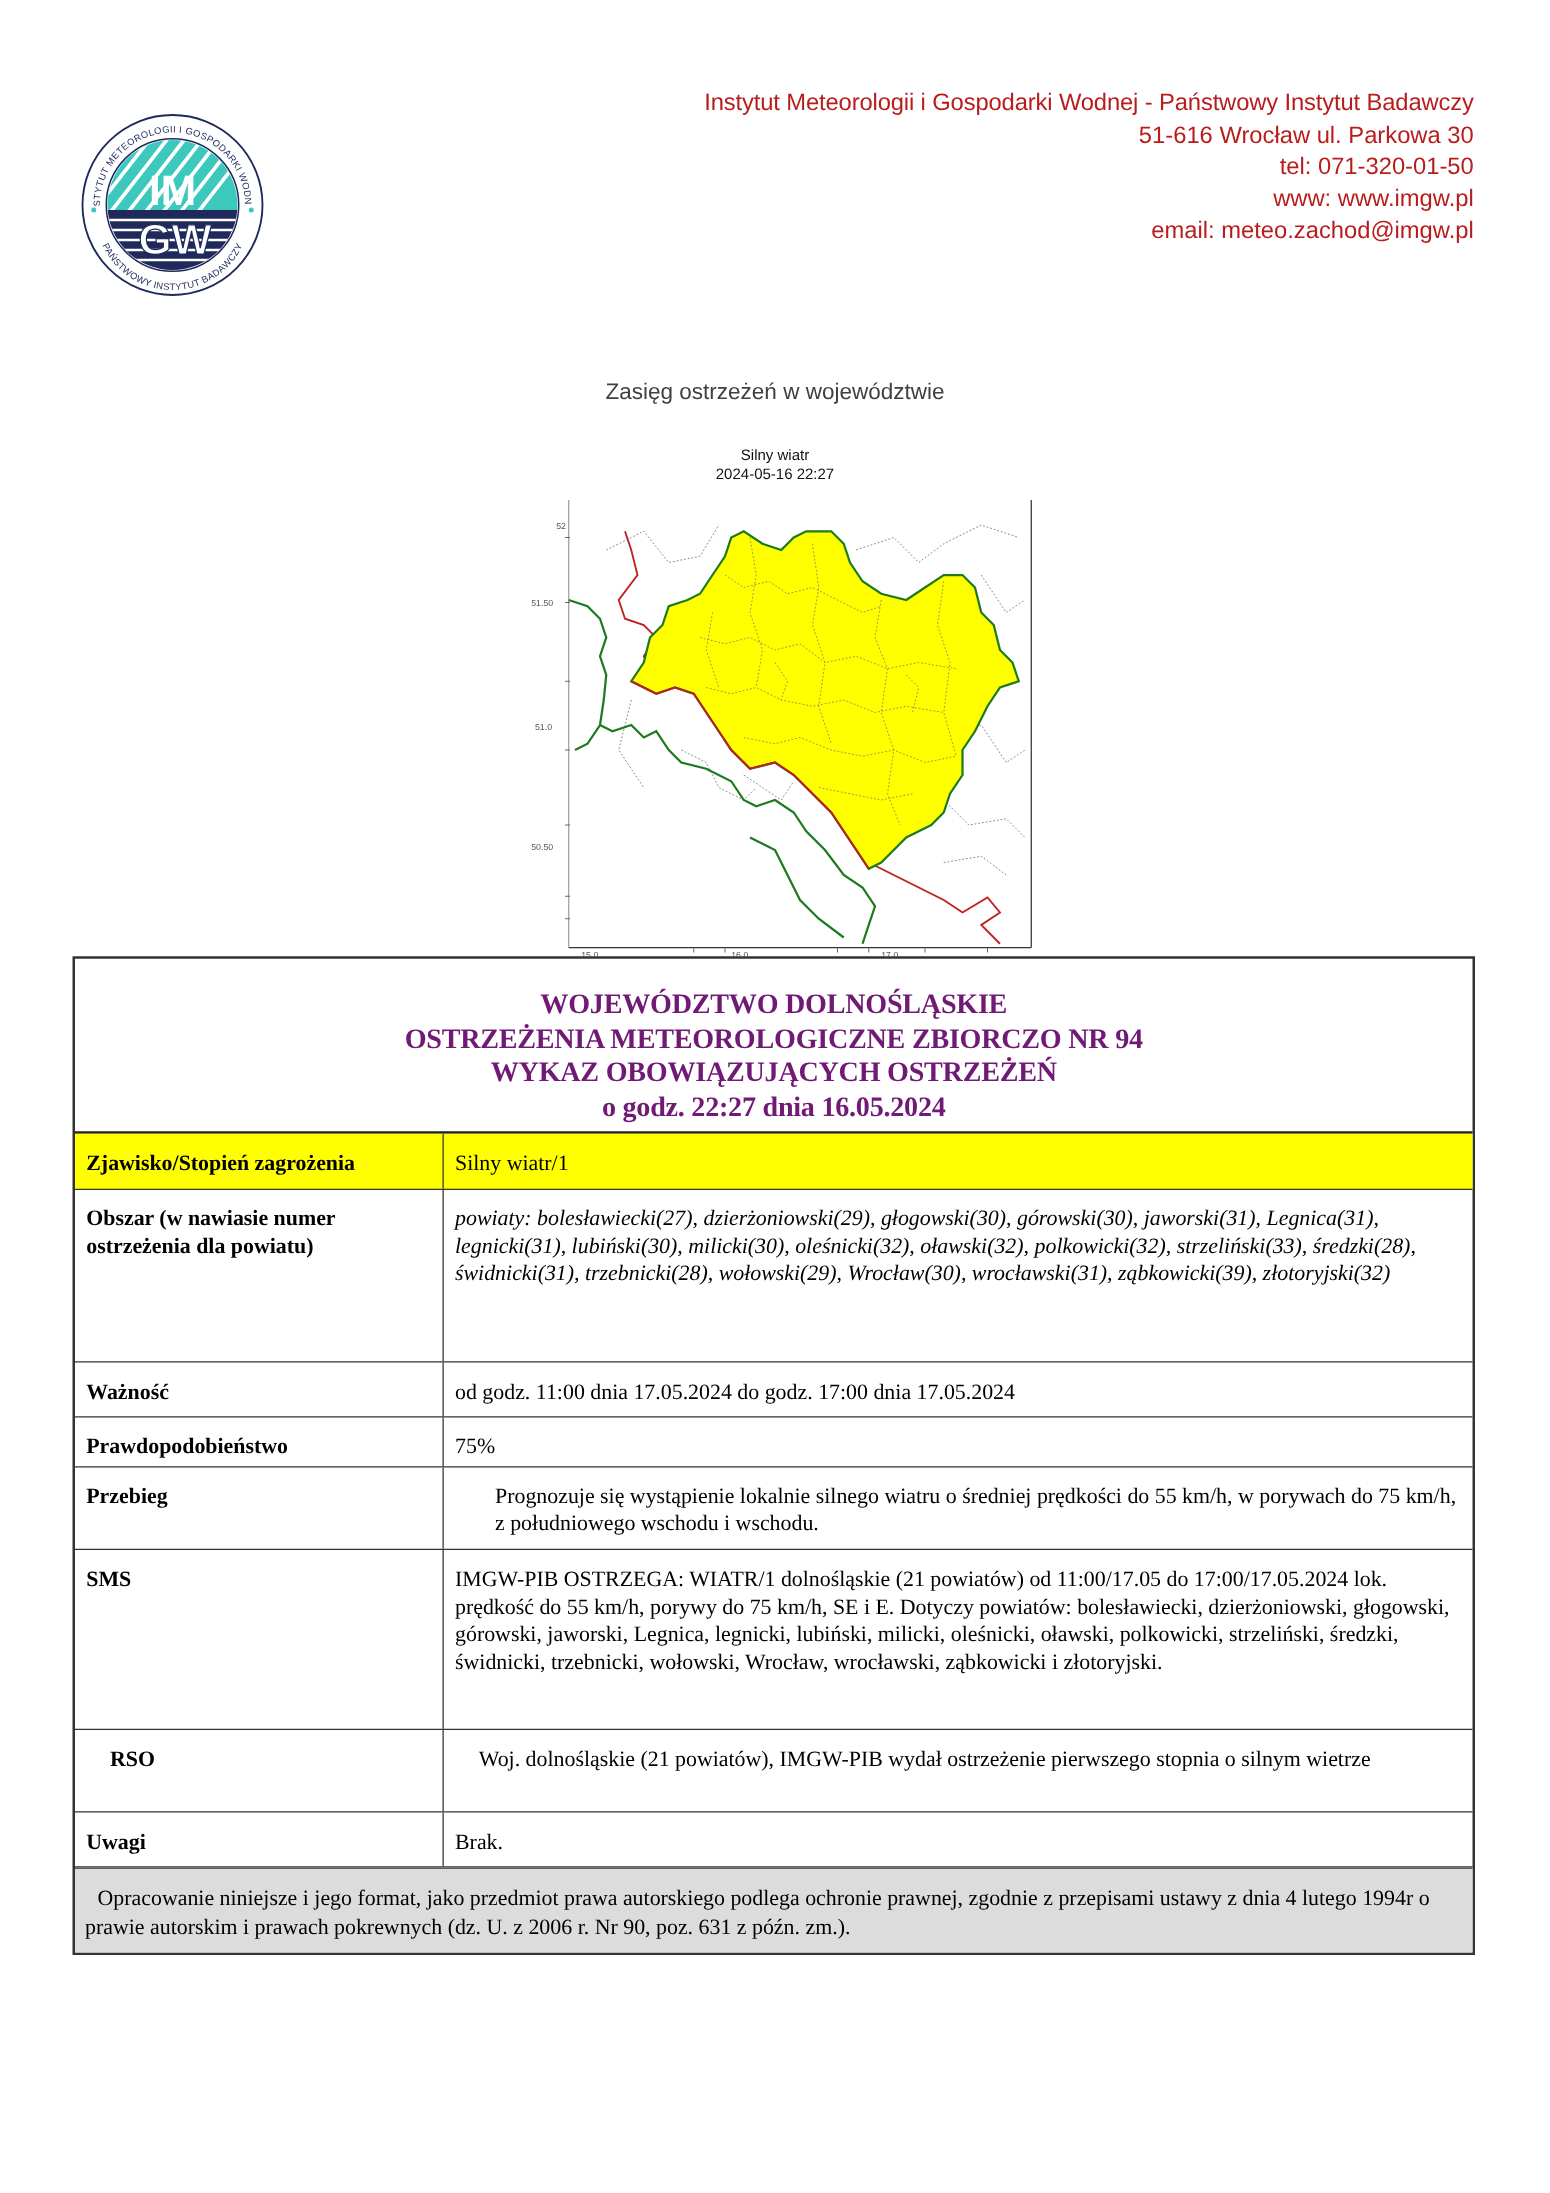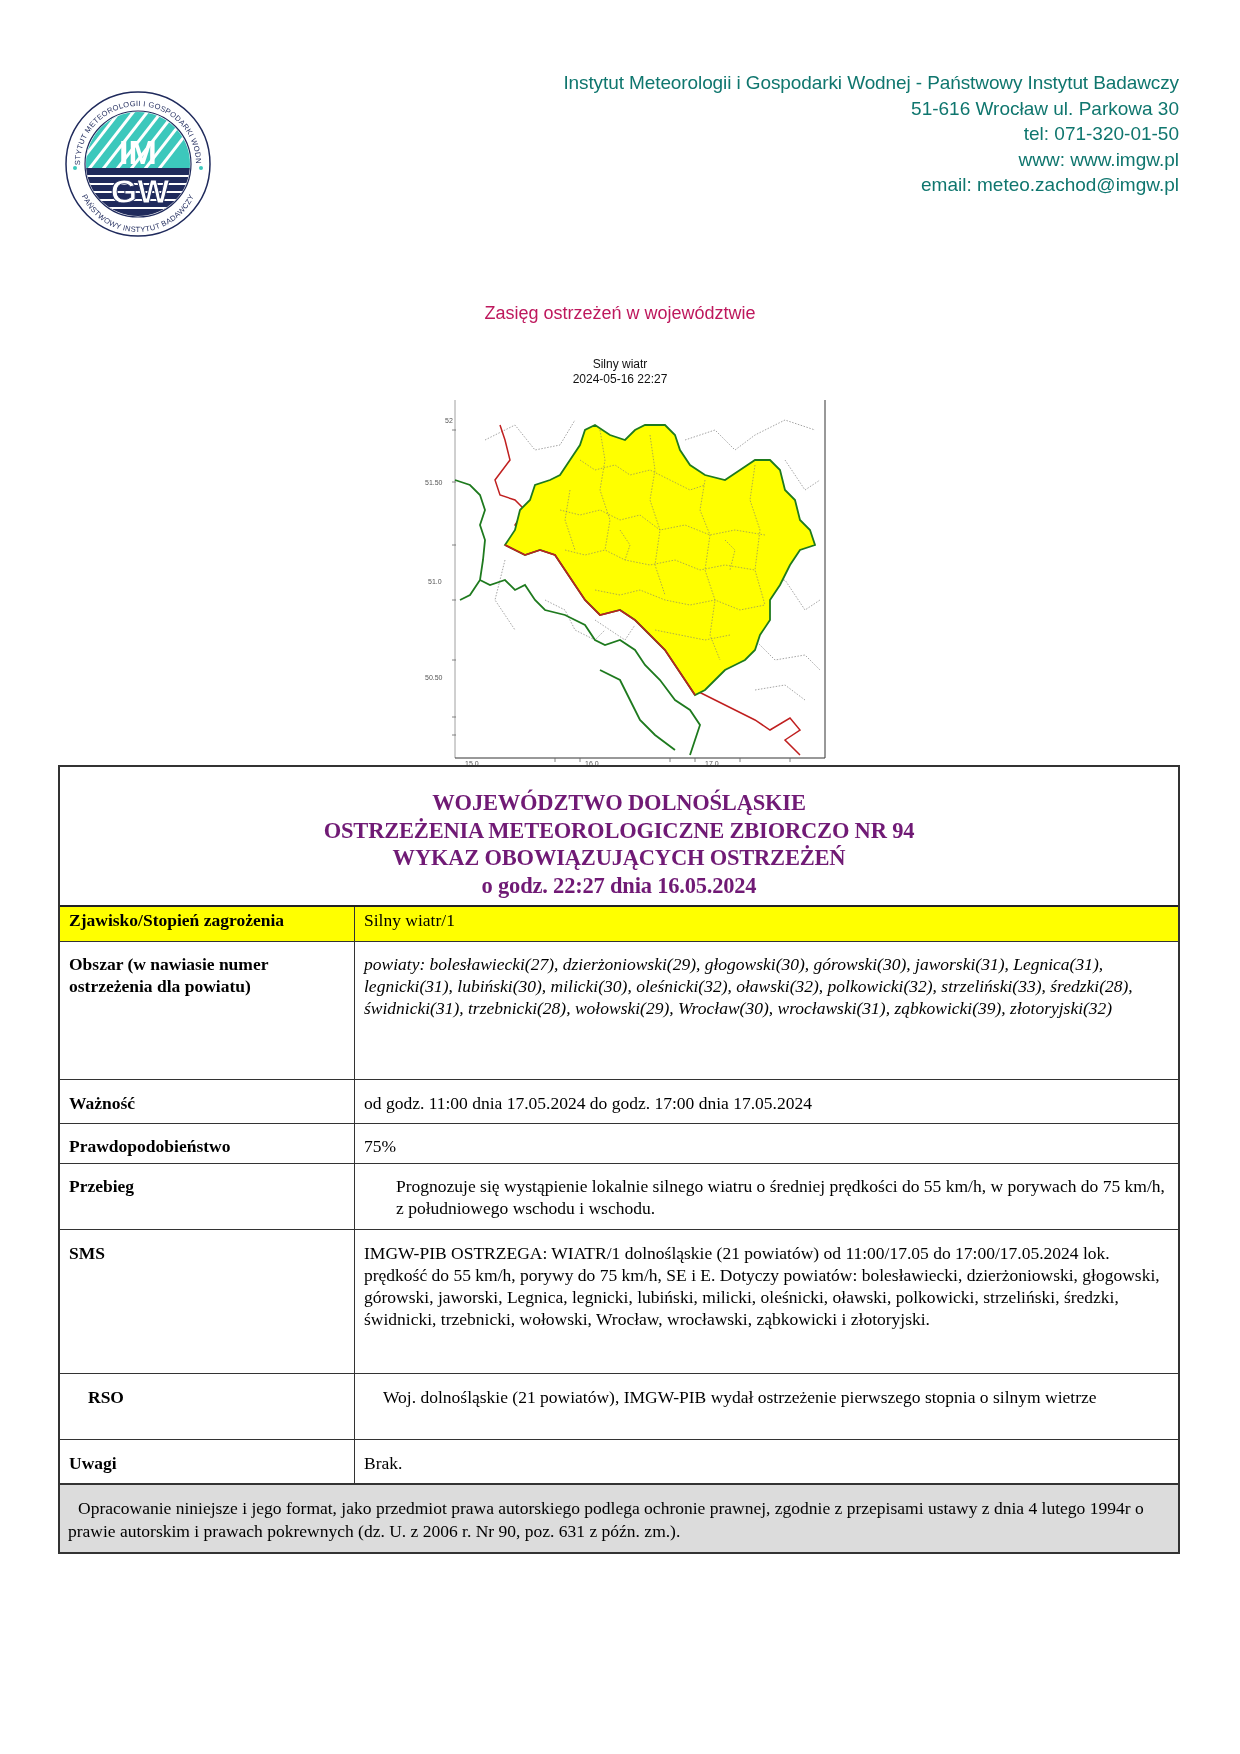--- a/index.html
+++ b/index.html
@@ -1,42 +1,42 @@
 <!DOCTYPE html>
 <html><head>
 <meta charset="utf-8">
 <style>
   * { box-sizing: border-box; margin: 0; padding: 0; }
   html, body { width: 1240px; height: 1754px; background: #ffffff; }
   body { position: relative; font-family: "Liberation Serif", serif; color: #000; overflow: hidden; }
 
   
   .logo { position: absolute; left: 62px; top: 88px; width: 152px; height: 152px; }
-  .org { position: absolute; right: 61px; top: 70px; text-align: right; font-family: "Liberation Sans", sans-serif; color: #0f766e; font-size: 19px; line-height: 25.5px; margin-left: 41px; }
+  .org { position: absolute; right: 61px; top: 70px; text-align: right; font-family: "Liberation Sans", sans-serif; color: #b91c1c; font-size: 19px; line-height: 25.5px; margin-left: 41px; }
   .org .l1 { font-size: 19px; letter-spacing: -0.1px; }
   .org .l2 { font-weight: bold; font-size: 19px; letter-spacing: -0.2px; }
 
-  .section-title { position: absolute; left: 0; width: 1240px; top: 303px; text-align: center; font-family: "Liberation Sans", sans-serif; font-size: 18px; color: #be185d; }
+  .section-title { position: absolute; left: 0; width: 1240px; top: 303px; text-align: center; font-family: "Liberation Sans", sans-serif; font-size: 18px; color: #404040; }
 
   
   .map-caption { position: absolute; left: 520px; width: 200px; top: 357px; text-align: center; font-family: "Liberation Sans", sans-serif; font-size: 12px; line-height: 15px; color: #111; }
   .map { position: absolute; left: 425px; top: 400px; width: 405px; height: 365px; }
   .map svg { width: 100%; height: 100%; }
   .axis-lbl { font-family: "Liberation Sans", sans-serif; font-size: 7px; fill: #555; }
 
   
   .warn-table { position: absolute; left: 58px; top: 765px; width: 1122px; border: 2px solid #333; border-collapse: collapse; }
   .warn-header { height: 140px; border-bottom: 2px solid #222; text-align: center; padding-top: 22px; }
   .warn-header div { color: #701a75; font-weight: bold; font-size: 22.5px; line-height: 27.5px; letter-spacing: -0.2px; }
   .row { display: flex; border-bottom: 1.5px solid #333; }
   .row:last-of-type { border-bottom: none; }
   .cell-l { width: 295px; border-right: 1.5px solid #333; padding: 8px 9px; font-weight: bold; font-size: 17.5px; line-height: 22px; }
   .cell-r { flex: 1; padding: 8px 9px; font-size: 17.5px; line-height: 22px; }
   .row.yellow { background: #ffff00; }
-  .row.yellow .cell-l, .row.yellow .cell-r { padding-top: 2px; padding-bottom: 10px; }
+  .row.yellow .cell-l, .row.yellow .cell-r { padding-top: 12px; padding-bottom: 10px; }
   .r-obszar { height: 138px; }
   .r-obszar .cell-r { padding-top: 11px; font-style: italic; }
   .r-obszar .cell-l { padding-top: 11px; }
   .r-waznosc { height: 44px; }
   .r-waznosc .cell-l, .r-waznosc .cell-r { padding-top: 12px; }
   .r-prawd { height: 40px; }
   .r-prawd .cell-l, .r-prawd .cell-r { padding-top: 11px; }
   .r-przebieg { height: 66px; gap: 32px; }
   .r-przebieg .cell-l, .r-przebieg .cell-r { padding-top: 11px; }
   .r-sms { height: 144px; }

